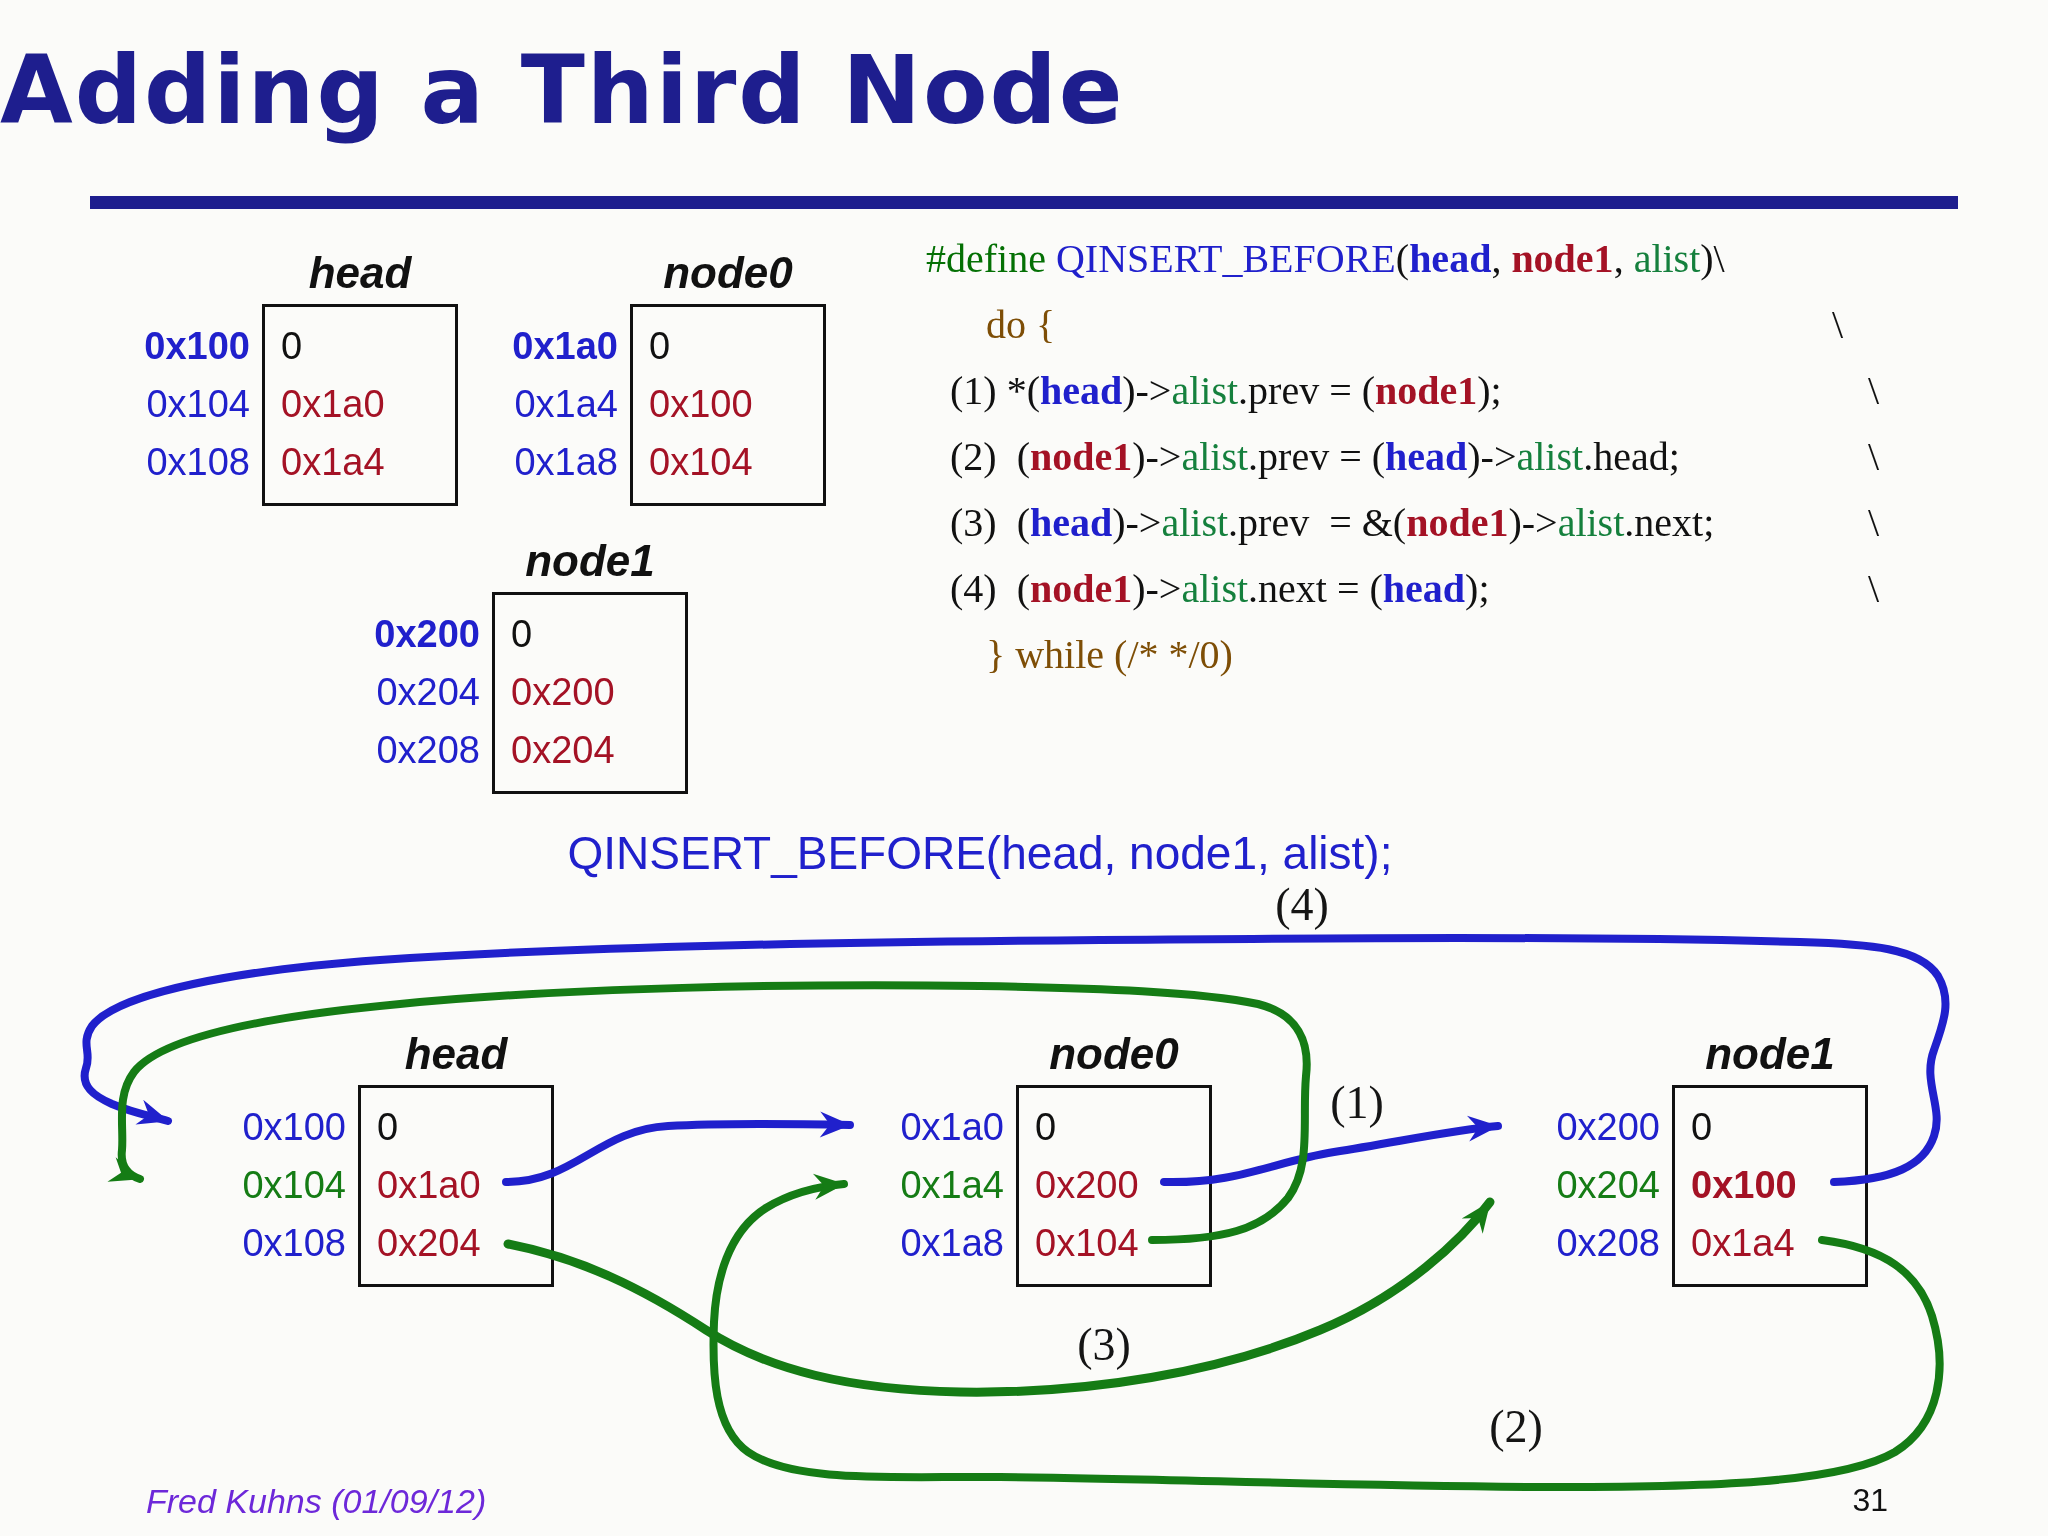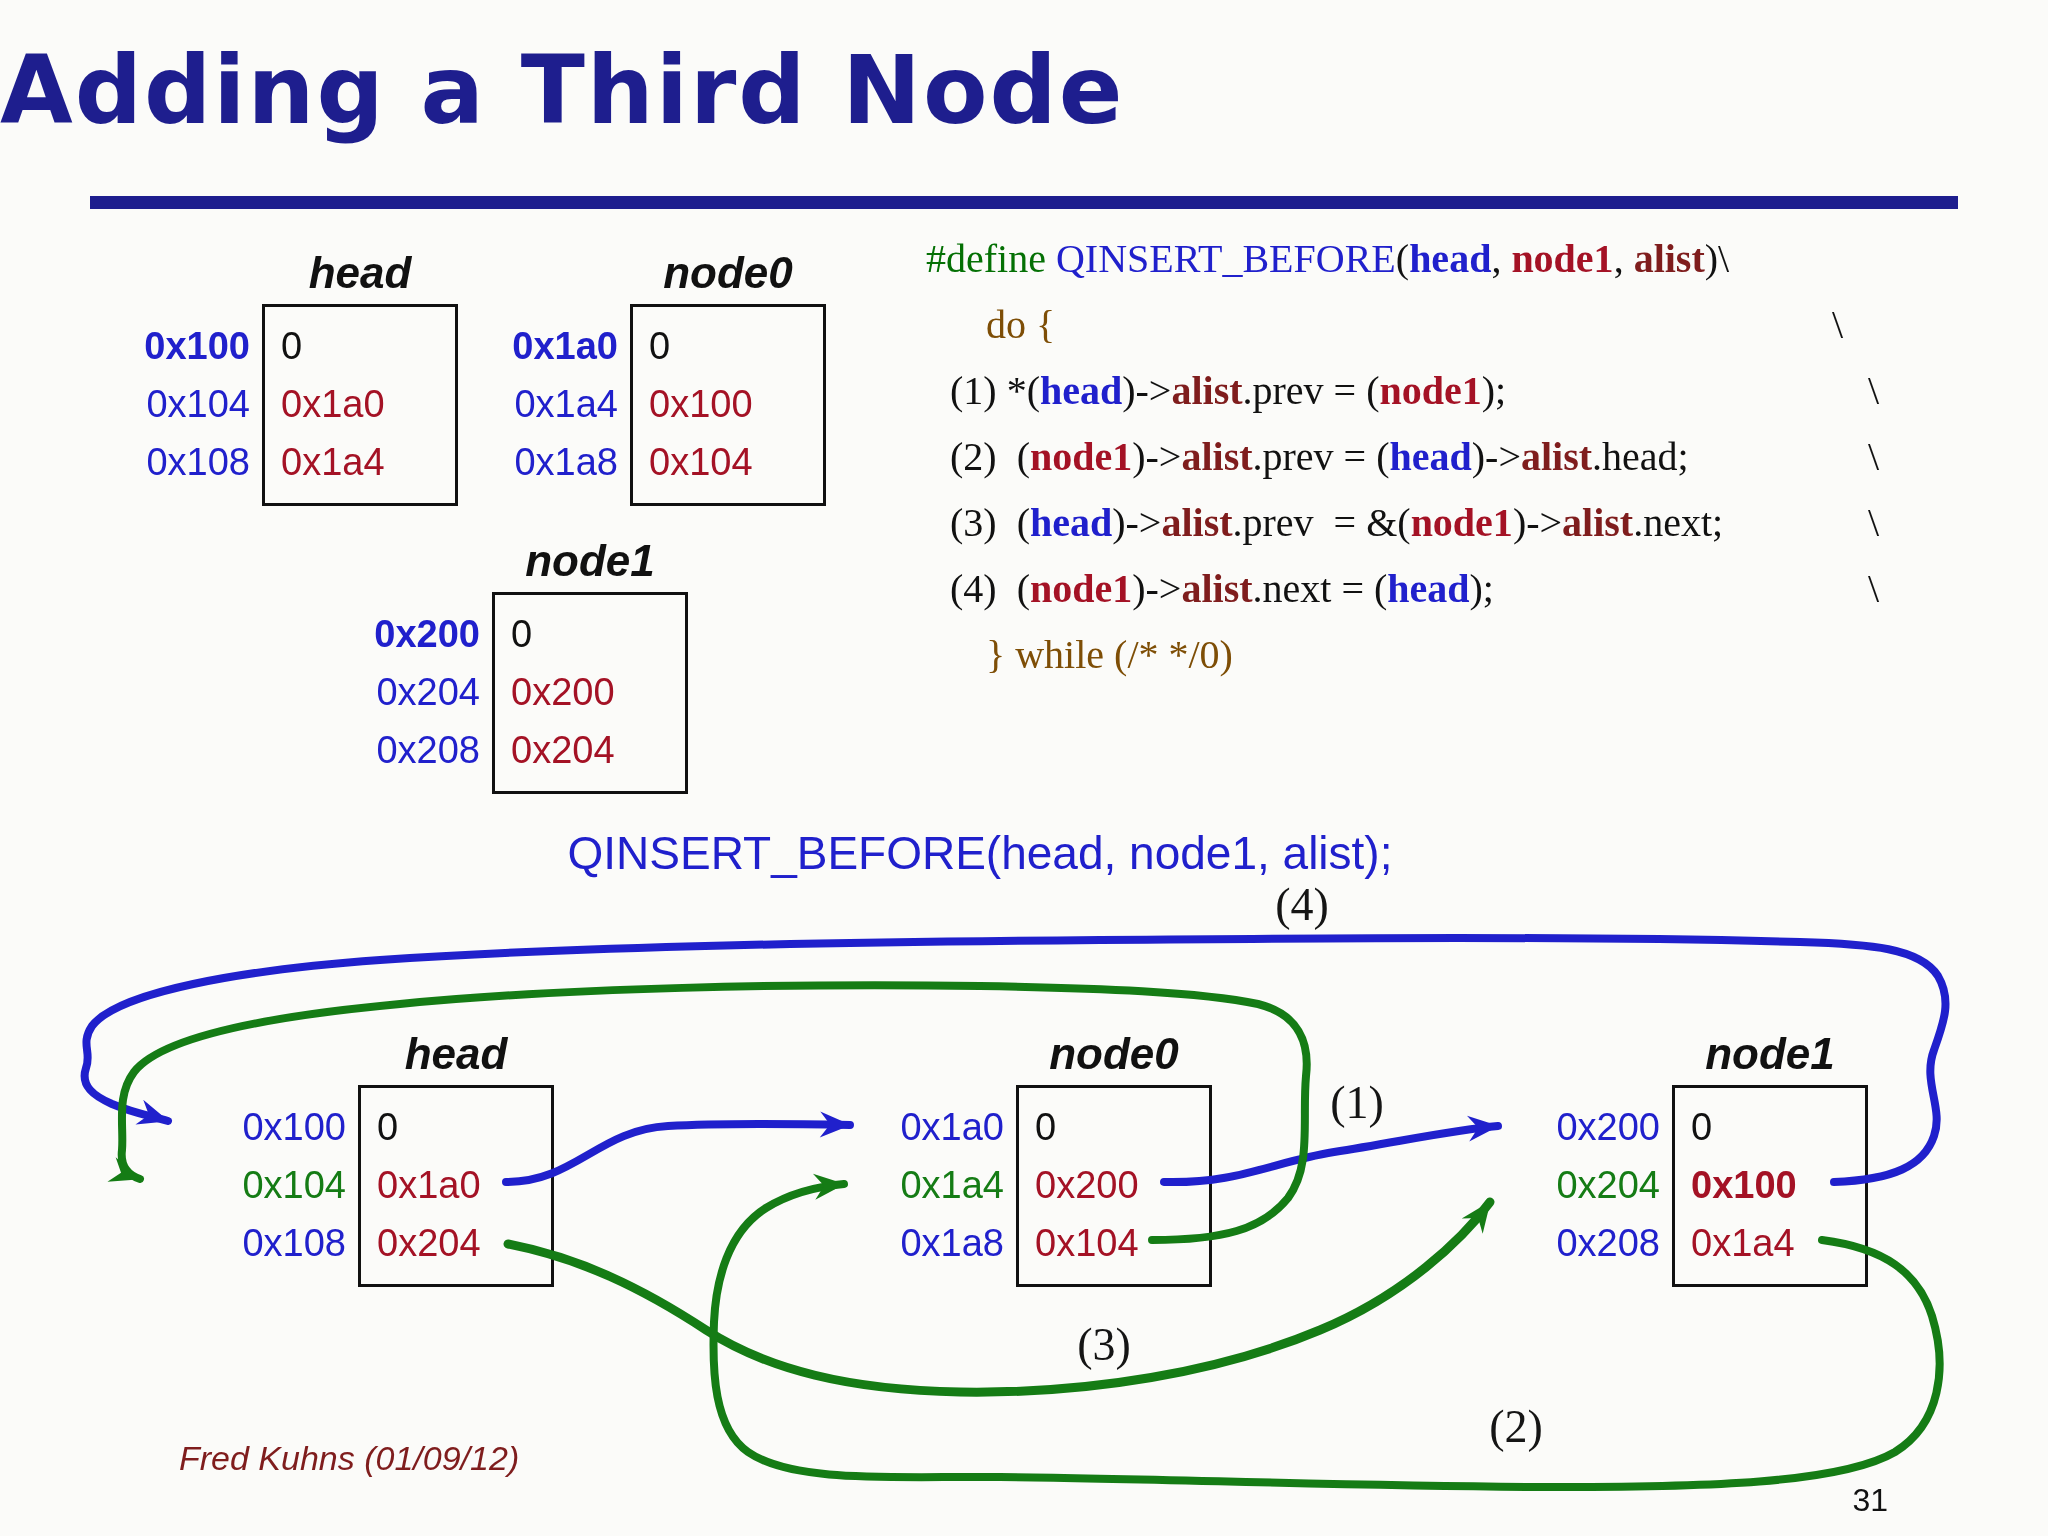--- a/index.html
+++ b/index.html
@@ -28,33 +28,33 @@
 
   
   .code{position:absolute;left:926px;top:226px;width:1000px;
         font-family:"Liberation Serif","DejaVu Serif",serif;font-size:40px;color:#111;}
   .code-line{position:relative;height:66px;line-height:66px;white-space:pre;}
   .cont{position:absolute;left:966px;top:0;color:#111;}
   .code .c-g{color:#047004}
   .code .c-b{color:#2020cc}
   .code .c-bb{color:#2020cc;font-weight:bold}
   .code .c-br{color:#a41225;font-weight:bold}
-  .code .c-bk{color:#7f1d1d;font-weight:bold}
+  .code .c-bk{color:#15803d;font-weight:normal}
   .code .c-w{color:#7e4e06}
 
   
   .call{position:absolute;left:400px;top:826px;width:1160px;text-align:center;
         font-size:46px;color:#2020cc;}
 
   
   .diagram-svg{position:absolute;left:0;top:0;pointer-events:none;}
   .step-label{font-family:"Liberation Serif","DejaVu Serif",serif;font-size:46px;fill:#151515;}
 
   
-  .footer-author{position:absolute;left:146px;top:1439px;font-style:italic;font-size:34px;color:#7f1d1d;margin-left:33px;}
+  .footer-author{position:absolute;left:146px;top:1482px;font-style:italic;font-size:34px;color:#6d28d9;}
   .footer-course{position:absolute;left:504px;top:1482px;width:1080px;text-align:center;
                  font-style:italic;font-size:34px;color:#111;}
   .footer-page{position:absolute;left:1768px;top:1482px;width:120px;text-align:right;
                font-size:32px;color:#111;}
 </style>
 </head>
 <body>
 
 <div id="slide">
 

